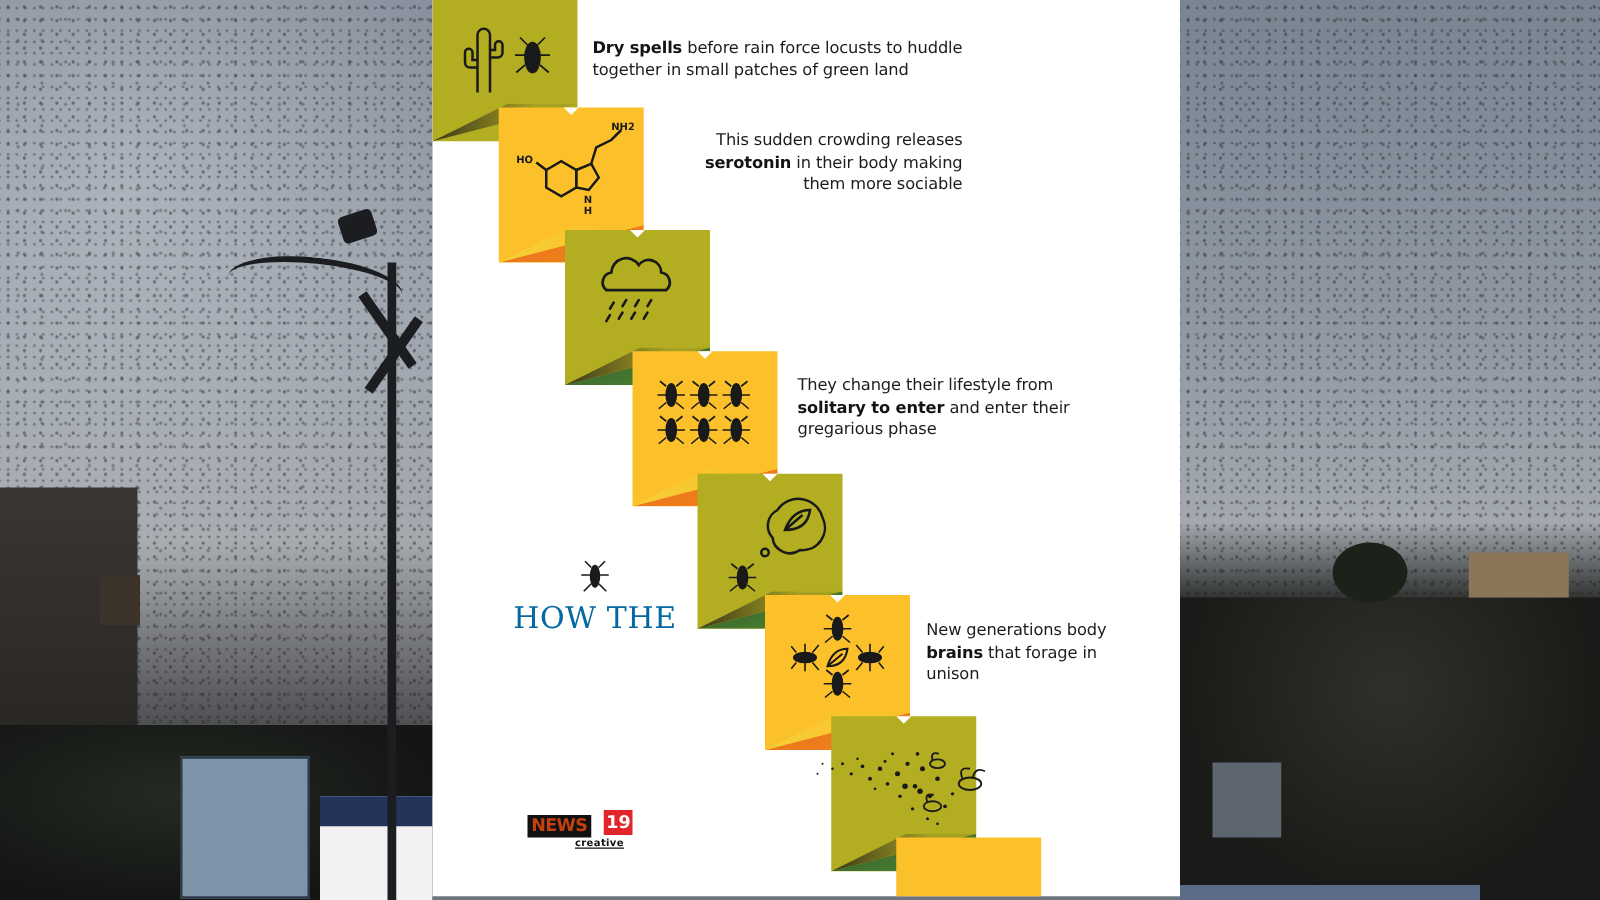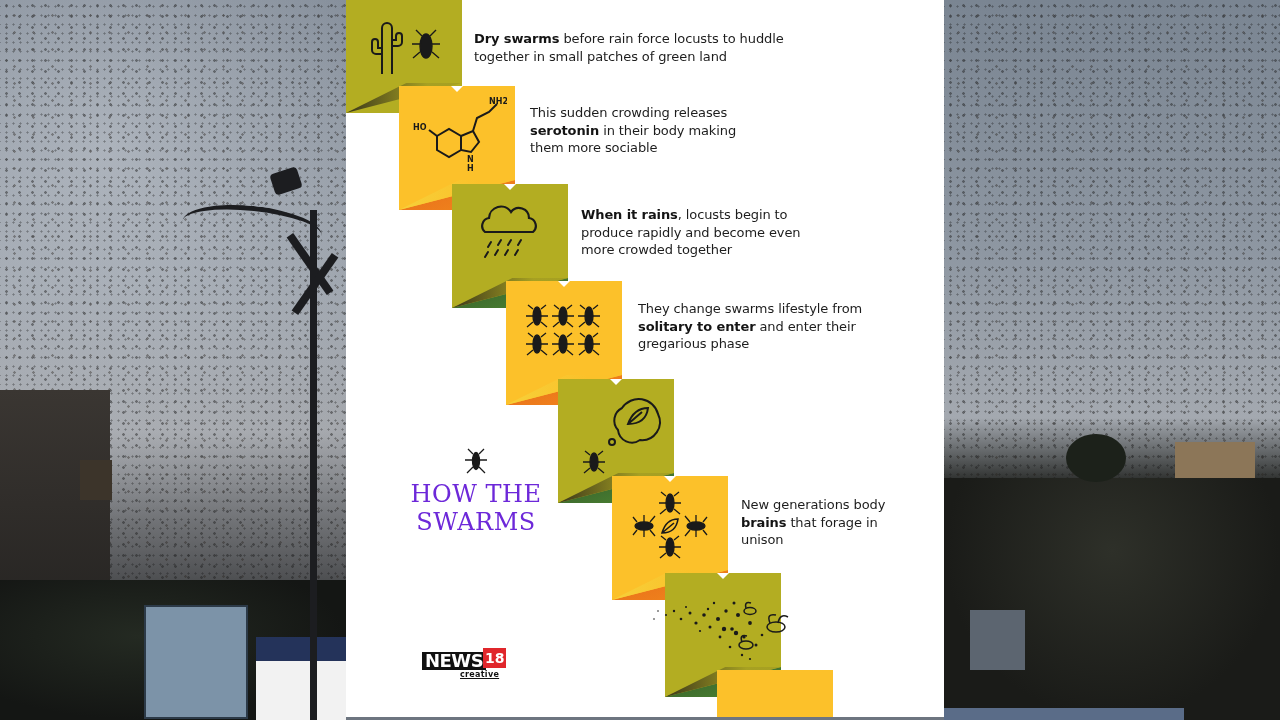--- a/index.html
+++ b/index.html
@@ -50,23 +50,23 @@
   .tile.yellow .fold-shadow { position:absolute; left:0; bottom:0; width:116px; height:30px; background:linear-gradient(90deg,#f6d039,#fbc12a 70%); clip-path:polygon(0 100%, 52% 0, 100% 0, 0 100%); }
   .notch { position:absolute; top:0; left:50%; margin-left:-6px; width:0; height:0; border-left:6px solid transparent; border-right:6px solid transparent; border-top:6px solid #ffffff; }
   .tile .icon { position:absolute; left:0; top:0; width:116px; height:100px; display:flex; align-items:center; justify-content:center; }
   .tile svg { display:block; }
 
   .step-text { position:absolute; font-family:"DejaVu Sans", sans-serif; font-size:13px; line-height:17.5px; color:#1d1d1d; font-weight:normal; letter-spacing:-0.1px; }
   .step-text b { font-weight:bold; color:#141414; }
 
   .title-block { position:absolute; left:40px; top:448px; width:180px; text-align:center; }
   .title-icon { display:block; margin:0 auto 6px auto; }
-  .title { font-family:"DejaVu Serif", serif; font-size:24px; line-height:28px; color:#6d28d9; letter-spacing:0.5px; font-weight:normal; }
+  .title { font-family:"DejaVu Serif", serif; font-size:24px; line-height:28px; color:#0369a1; letter-spacing:0.5px; font-weight:normal; }
   .logo { position:absolute; left:76px; top:648px; width:84px; height:34px; }
-  .logo-news { position:absolute; left:0; top:4px; background:#111; color:#ffffff; font-family:"DejaVu Sans", sans-serif; font-weight:bold; font-size:18px; line-height:18px; padding:0 3px; letter-spacing:-0.5px; }
+  .logo-news { position:absolute; left:0; top:4px; background:#111; color:#c2410c; font-family:"DejaVu Sans", sans-serif; font-weight:bold; font-size:14px; line-height:18px; padding:0 3px; letter-spacing:-0.5px; }
   .logo-18 { position:absolute; left:61px; top:0px; background:#e0262b; color:#fff; font-family:"DejaVu Sans", sans-serif; font-weight:bold; font-size:14px; line-height:20px; padding:0 2px; }
   .logo-creative { position:absolute; left:38px; top:22px; color:#111; font-family:"DejaVu Sans", sans-serif; font-weight:bold; font-size:8px; letter-spacing:0.3px;text-decoration:underline; }
 </style>
 </head>
 <body>
 
 <div class="bg bg-left">
     <div class="speckles"></div>
   </div>
 <div class="bg bg-right">
@@ -97,76 +97,75 @@
         <path d="M18 54 V8 a5 5 0 0 1 10 0 V54"></path>
         <path d="M18 34 h-6 a4 4 0 0 1 -4 -4 v-8 a3 3 0 0 1 6 0 v6 h4"></path>
         <path d="M28 26 h6 a4 4 0 0 0 4 -4 v-6 a3 3 0 0 0 -6 0 v4 h-4"></path>
         <g stroke-width="1.4">
             <path d="M58 16 l-6 -6 M66 16 l6 -6 M56 24 h-8 M68 24 h8 M56 32 l-7 6 M68 32 l7 6"></path>
         <ellipse cx="62" cy="26" rx="6" ry="12" fill="#1a1a1a"></ellipse>
           </g>
       </svg>
     </div>
   </div>
-  <div class="step-text" style="left:128px;top:30px;width:330px;"><b>Dry swarms</b><span> before rain force locusts to huddle together in small patches of green land</span></div>
+  <div class="step-text" style="left:128px;top:30px;width:330px;"><b>Dry spells</b><span> before rain force locusts to huddle together in small patches of green land</span></div>
 
   <div class="tile yellow" style="left:53px;top:86px;">
     <div class="fold"></div>
     <div class="fold-shadow"></div>
     <div class="notch"></div>
     <div class="icon">
       <svg width="100" height="80" viewBox="0 0 100 80" fill="none" stroke="#1a1a1a" stroke-width="2">
         <polygon points="30,40 42,33 54,40 54,54 42,61 30,54"></polygon>
         <polygon points="54,40 66,35 72,46 64,56 54,54"></polygon>
         <path d="M66 35 L70 22 L82 16 L90 8"></path>
         <path d="M30 40 L22 34"></path>
         <text x="6" y="34" font-size="8" font-family="DejaVu Sans, sans-serif" font-weight="bold" fill="#1a1a1a" stroke="none">HO</text>
         <text x="82" y="8" font-size="8" font-family="DejaVu Sans, sans-serif" font-weight="bold" fill="#1a1a1a" stroke="none">NH2</text>
         <text x="60" y="66" font-size="8" font-family="DejaVu Sans, sans-serif" font-weight="bold" fill="#1a1a1a" stroke="none">N</text>
         <text x="60" y="75" font-size="8" font-family="DejaVu Sans, sans-serif" font-weight="bold" fill="#1a1a1a" stroke="none">H</text>
       </svg>
     </div>
   </div>
-  <div class="step-text" style="left:184px;top:104px;width:240px;"><span>This sudden crowding releases </span><b>serotonin</b><span> in their body making them more sociable</span></div>
+  <div class="step-text" style="left:184px;top:104px;width:240px;text-align:right;"><span>This sudden crowding releases </span><b>serotonin</b><span> in their body making them more sociable</span></div>
 
   <div class="tile olive" style="left:106px;top:184px;">
     <div class="fold"></div>
     <div class="fold-shadow"></div>
     <div class="notch"></div>
     <div class="icon">
       <svg width="70" height="60" viewBox="0 0 70 60" fill="none" stroke="#1a1a1a" stroke-width="2.2">
         <path d="M10 28 a8 8 0 0 1 4 -14 a12 12 0 0 1 22 -6 a10 10 0 0 1 18 6 a8 8 0 0 1 4 14 z"></path>
         <g stroke-width="2" stroke-linecap="round">
           <path d="M16 38 l-3 5 M26 36 l-3 5 M36 36 l-3 5 M46 36 l-3 5"></path>
           <path d="M13 48 l-3 5 M23 46 l-3 5 M33 46 l-3 5 M43 46 l-3 5"></path>
         </g>
       </svg>
     </div>
   </div>
-  <div class="step-text" style="left:235px;top:206px;width:240px;"><b>When it rains</b><span>, locusts begin to produce rapidly and become even more crowded together</span></div>
 
   <div class="tile yellow" style="left:160px;top:281px;">
     <div class="fold"></div>
     <div class="fold-shadow"></div>
     <div class="notch"></div>
     <div class="icon">
       <svg width="78" height="54" viewBox="0 0 78 54" fill="#1a1a1a" stroke="#1a1a1a" stroke-width="1.3">
         <g id="bug">
           <ellipse cx="12" cy="12" rx="4" ry="9"></ellipse>
           <path d="M8 5 l-5 -4 M16 5 l5 -4 M8 12 h-7 M16 12 h7 M8 18 l-6 5 M16 18 l6 5" fill="none"></path>
         </g>
         <use href="#bug" x="26"></use>
           <use href="#bug" x="52"></use>
         <use href="#bug" y="28"></use>
           <use href="#bug" x="26" y="28"></use>
           <use href="#bug" x="52" y="28"></use>
       </svg>
     </div>
   </div>
-  <div class="step-text" style="left:292px;top:300px;width:240px;"><span>They change swarms lifestyle from </span><b>solitary to enter</b><span> and enter their gregarious phase</span></div>
+  <div class="step-text" style="left:292px;top:300px;width:240px;"><span>They change their lifestyle from </span><b>solitary to enter</b><span> and enter their gregarious phase</span></div>
 
   <div class="tile olive" style="left:212px;top:379px;">
     <div class="fold"></div>
     <div class="fold-shadow"></div>
     <div class="notch"></div>
     <div class="icon">
       <svg width="100" height="90" viewBox="0 0 100 90" fill="none" stroke="#1a1a1a" stroke-width="2">
         <path d="M52 46 a14 14 0 0 1 4 -22 a20 20 0 0 1 36 6 a18 18 0 0 1 -18 26 a14 14 0 0 1 -22 -10 z"></path>
         <circle cx="46" cy="58" r="3"></circle>
         <path d="M62 40 q6 -16 20 -16 q-2 16 -20 16 z M62 40 l14 -12"></path>
@@ -252,21 +251,20 @@
   </div>
 
   <div class="tile yellow" style="left:371px;top:670px;height:50px;"></div>
 
   <div class="title-block">
     <svg class="title-icon" width="24" height="26" viewBox="0 0 24 26" fill="#1a1a1a" stroke="#1a1a1a" stroke-width="1.3">
       <ellipse cx="12" cy="13" rx="3.5" ry="8.5"></ellipse>
       <path d="M9 6 l-5 -5 M15 6 l5 -5 M9 12 h-8 M15 12 h8 M9 19 l-6 6 M15 19 l6 6" fill="none"></path>
     </svg>
     <div class="title">HOW THE</div>
-    <div class="title">SWARMS</div>
   </div>
 
   <div class="logo">
     <span class="logo-news">NEWS</span>
-    <span class="logo-18">18</span>
+    <span class="logo-18">19</span>
     <span class="logo-creative">creative</span>
   </div>
 </div>
 
 </body></html>

